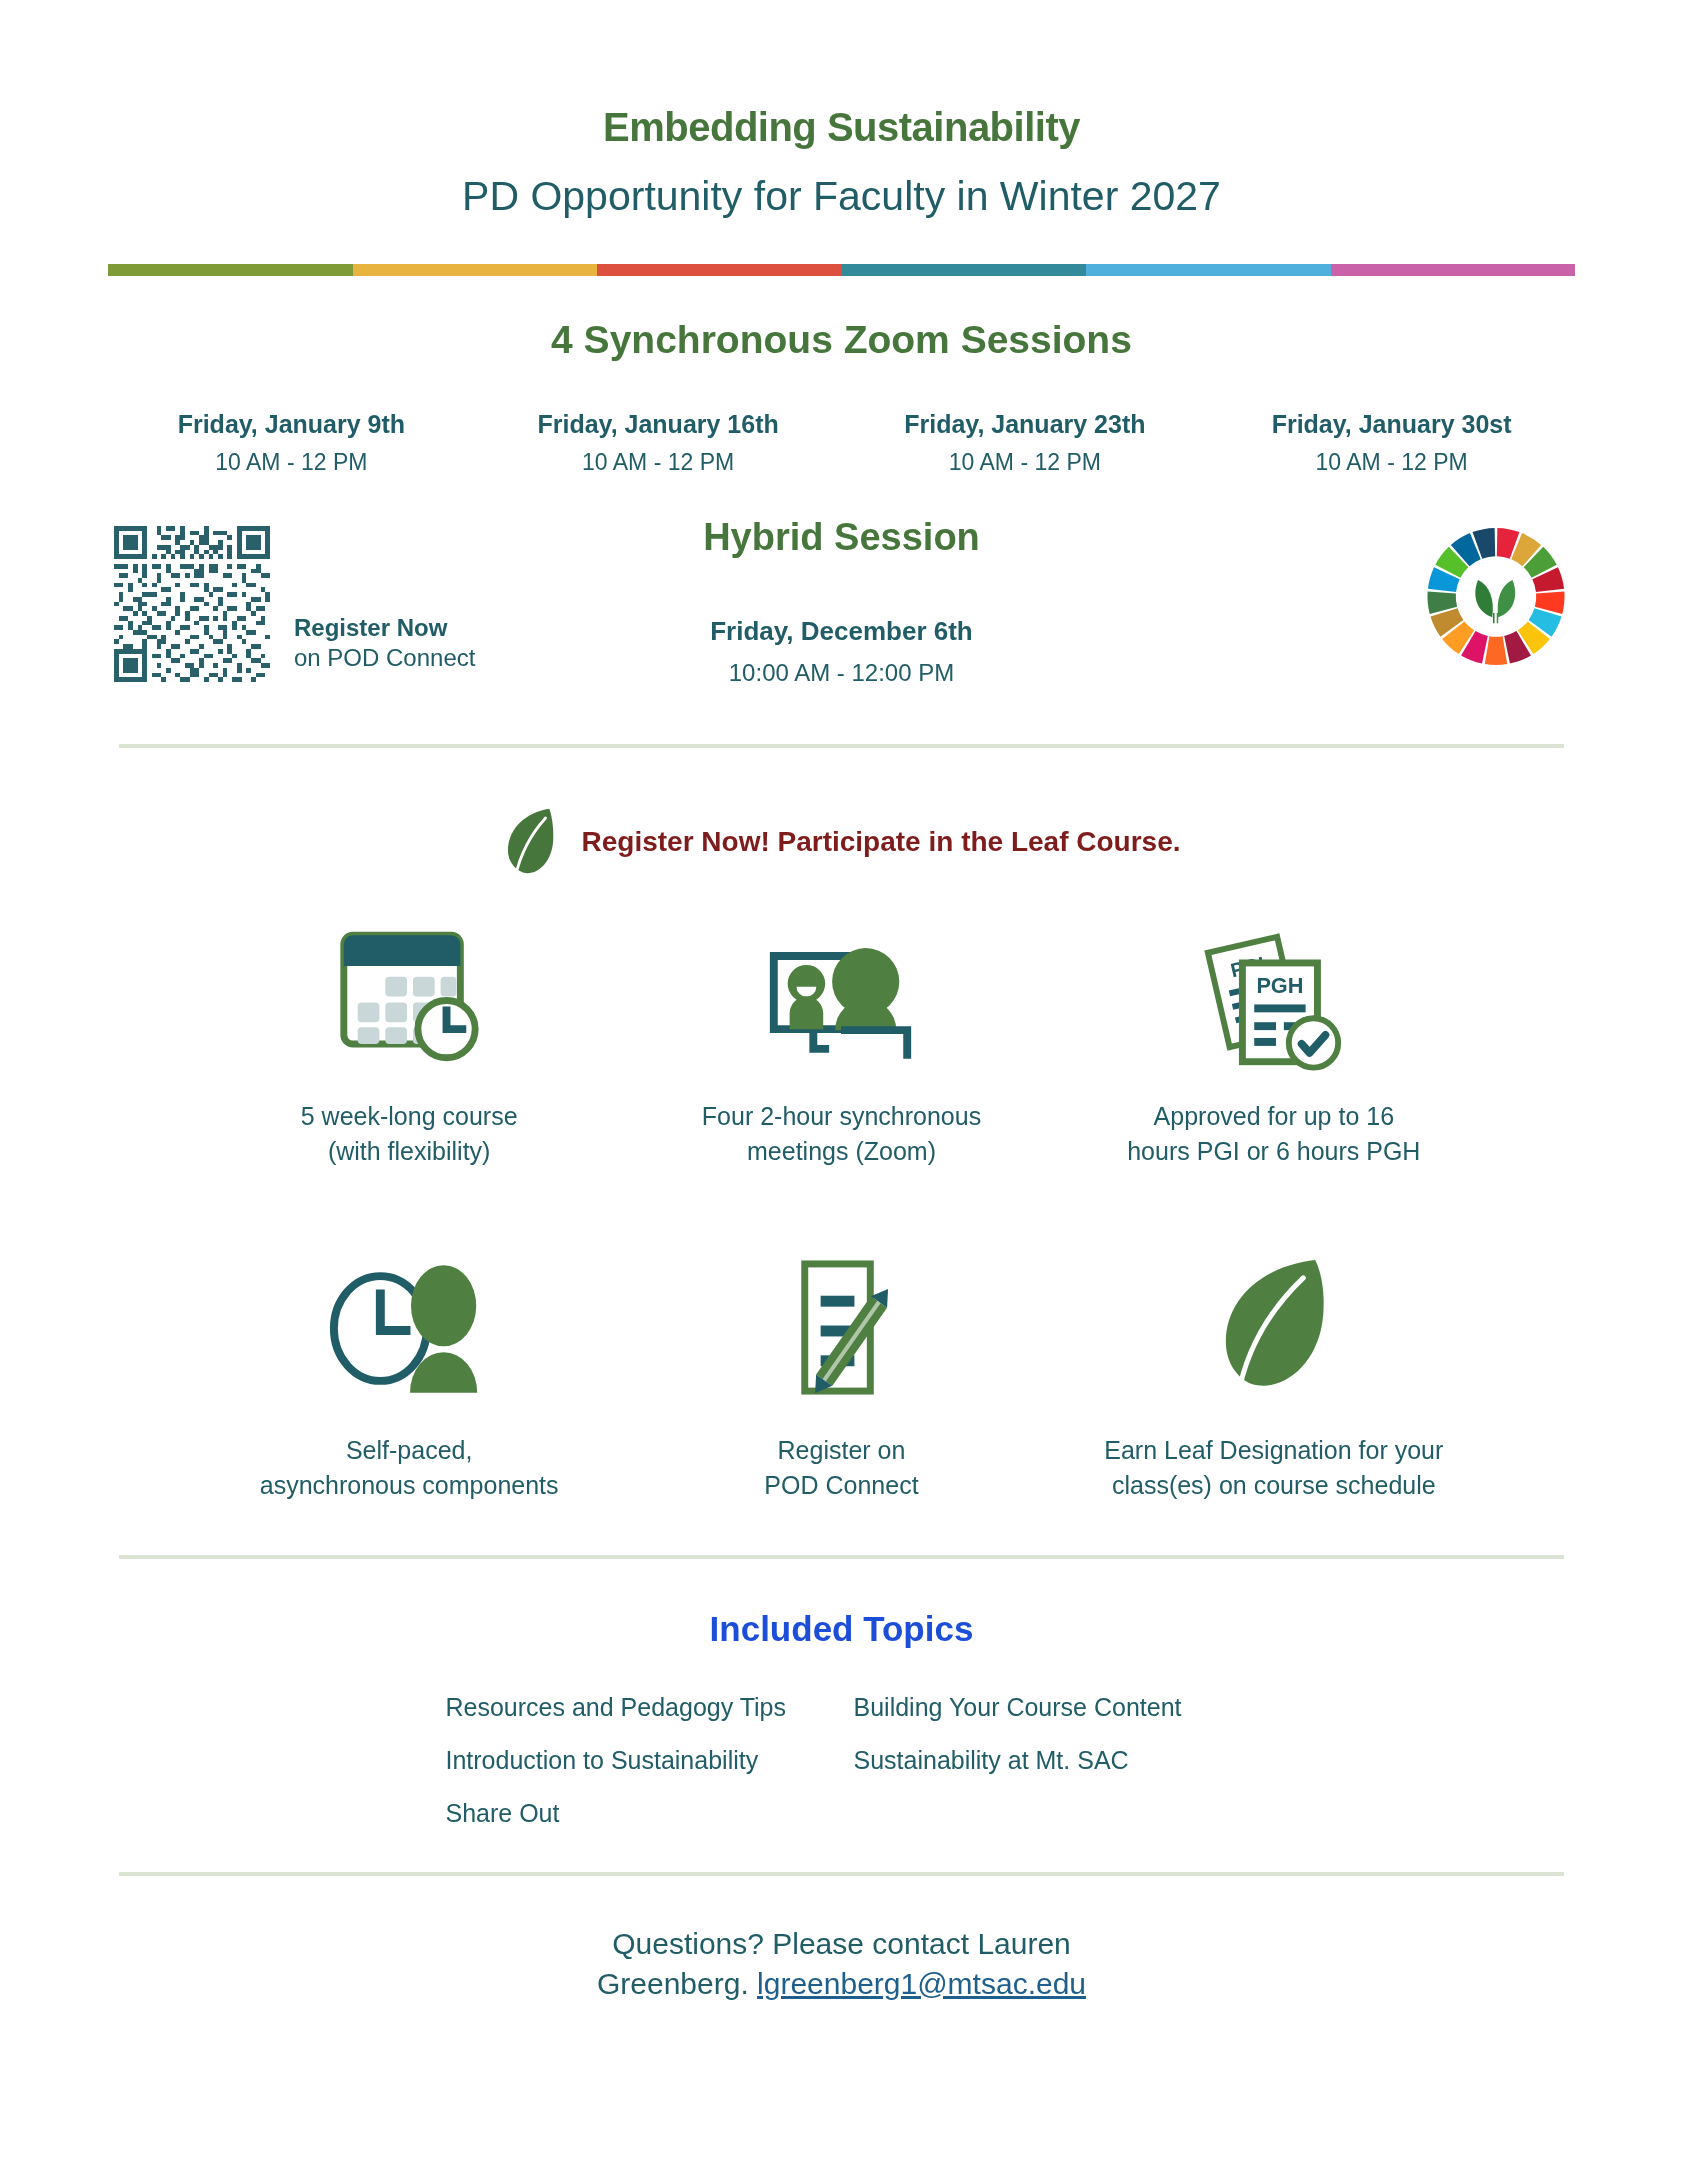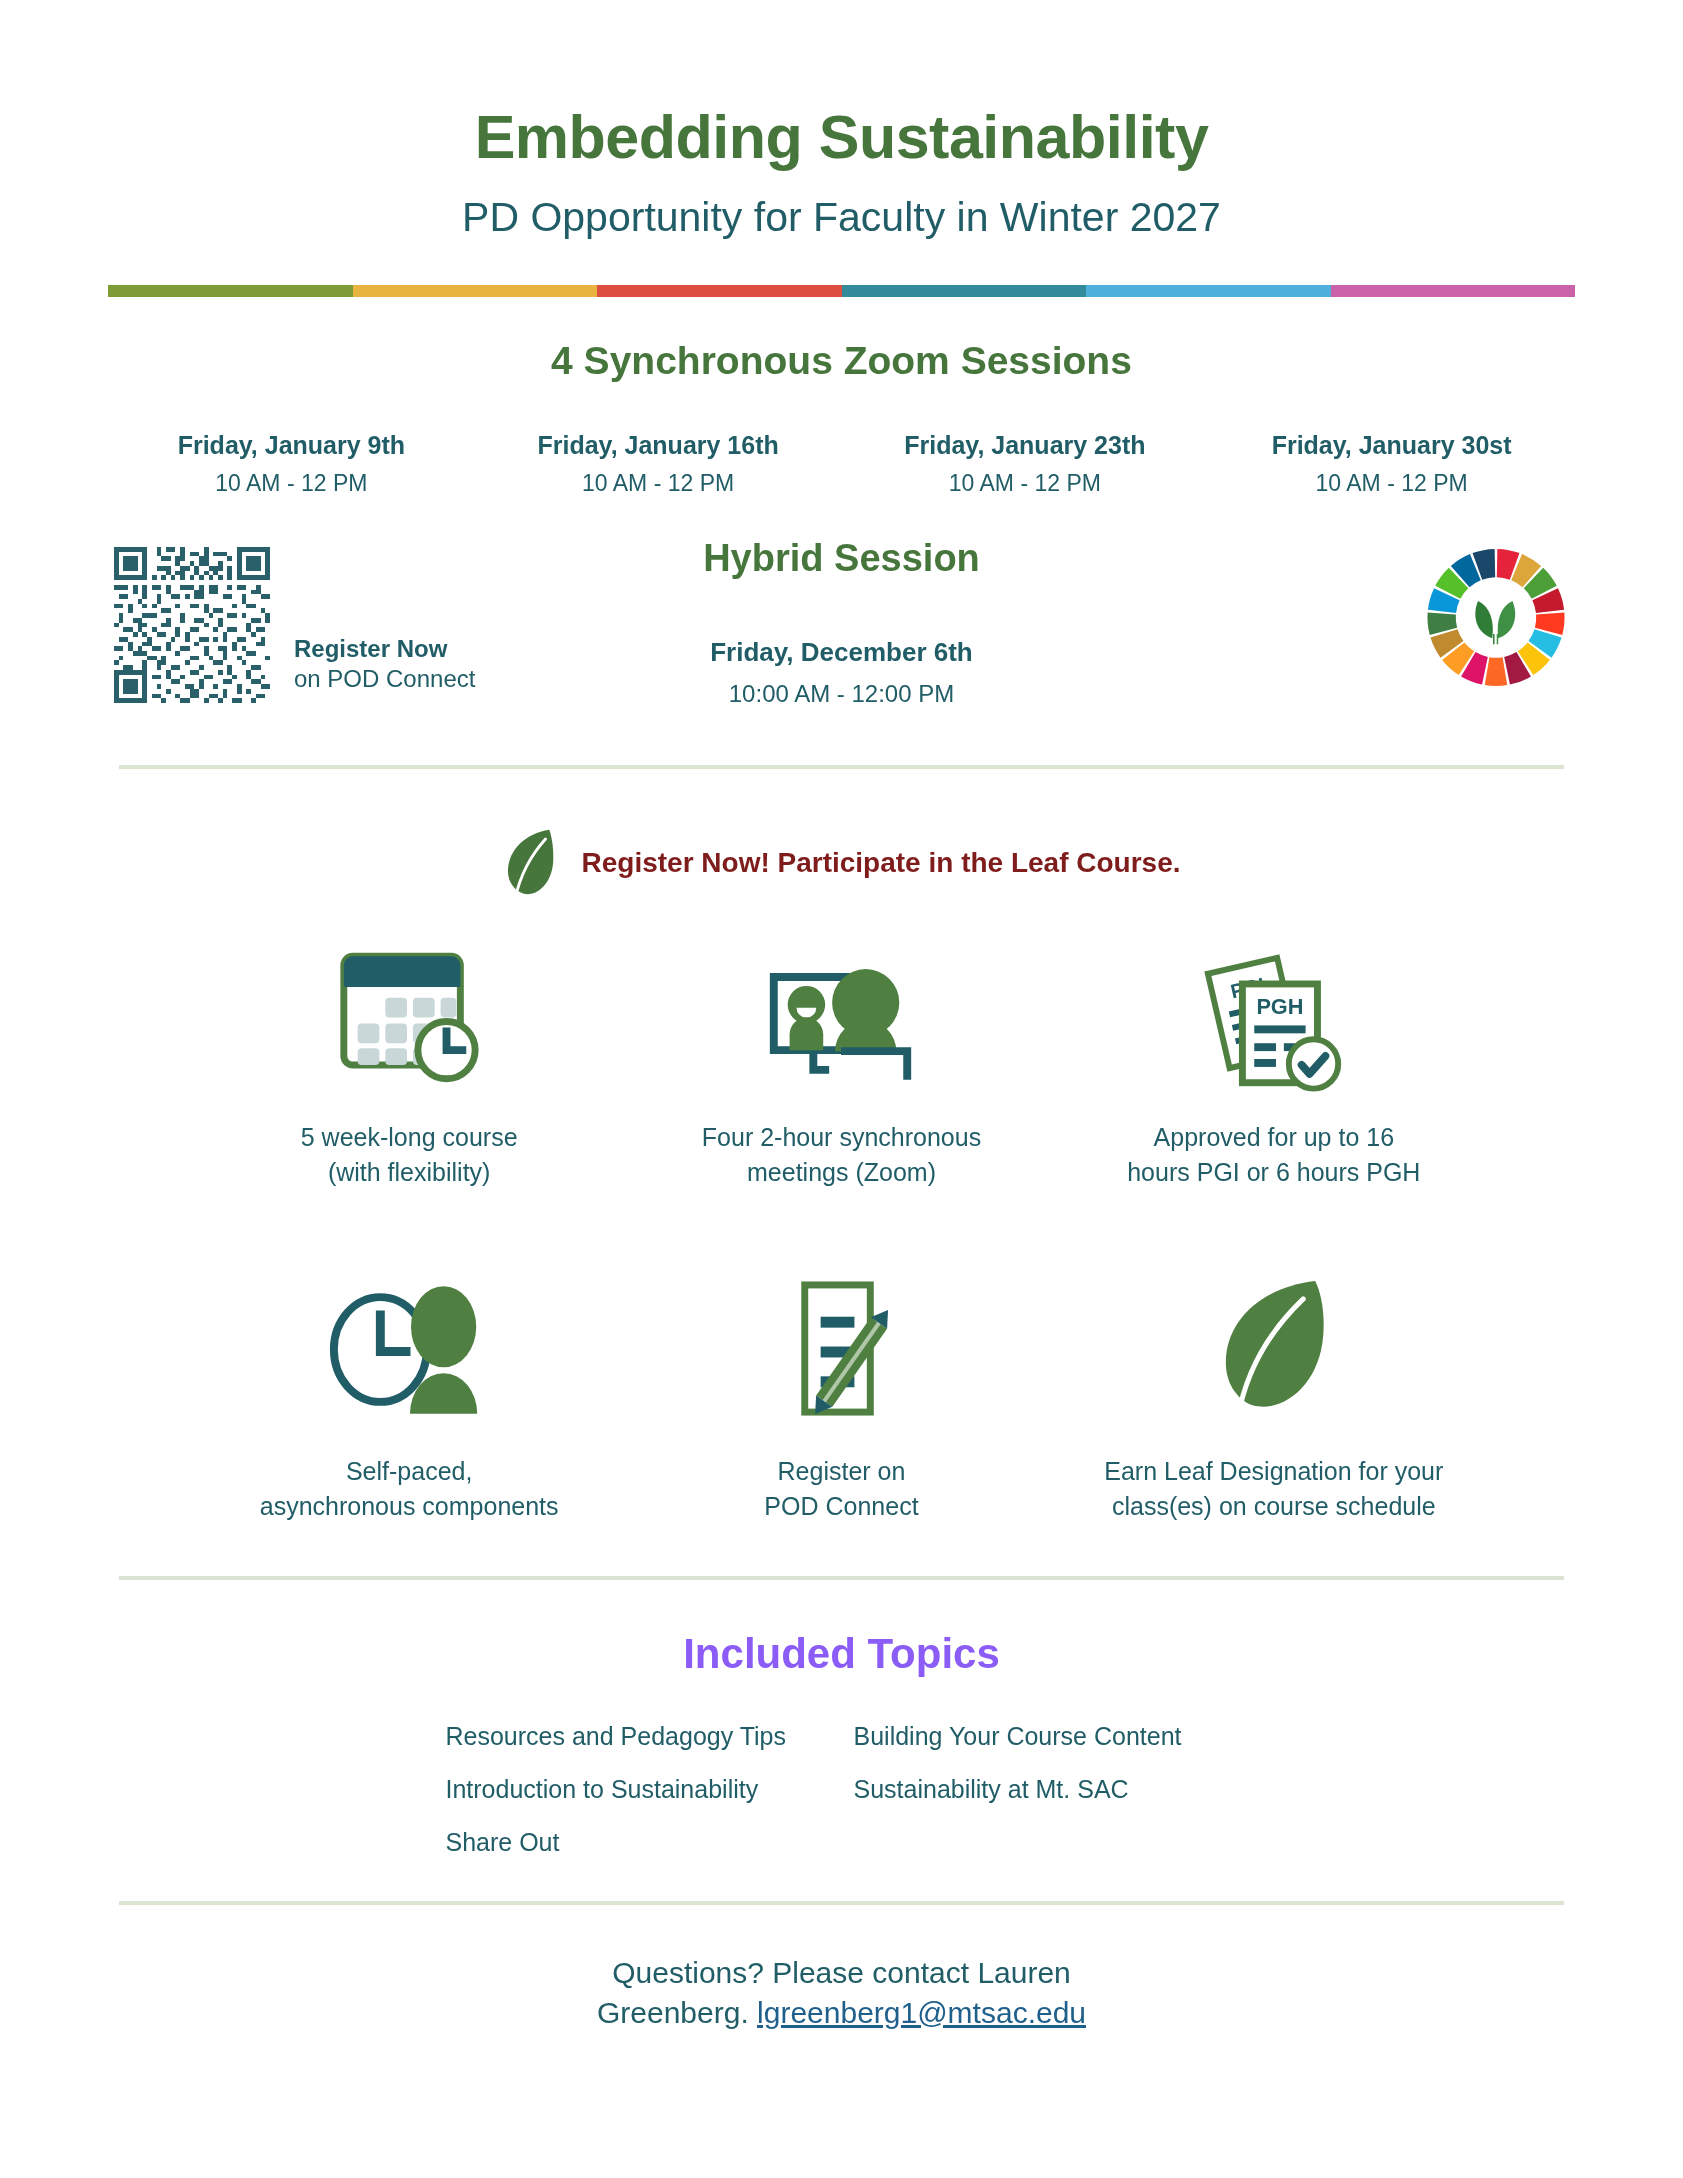--- a/index.html
+++ b/index.html
@@ -23,21 +23,21 @@
   .header {
     padding-top: 107px;
     text-align: center;
   }
   .title-line {
     color: #47763c;
     font-weight: bold;
     letter-spacing: -0.5px;
     line-height: 1.0;
   }
-  .title-1 { font-size: 61px; }
+  .title-1 { font-size: 40px; }
   .title-2 { font-size: 67px; margin-top: 6px; }
   .subtitle {
     margin-top: 26px;
     color: #215d67;
     font-size: 41px;
     font-weight: normal;
   }
 
   
   .color-bar {
@@ -184,22 +184,22 @@
   .feat-cap {
     margin-top: 26px;
     color: #215d67;
     font-size: 25px;
     line-height: 1.38;
   }
 
   
   .topics-title {
     text-align: center;
-    color: #8b5cf6;
-    font-size: 42px;
+    color: #1d4ed8;
+    font-size: 35px;
     font-weight: bold;
     margin-top: 50px;
   }
   .topics-grid {
     width: 792px;
     margin: 44px auto 0 auto;
     display: grid;
     grid-template-columns: 1fr 1fr;
     column-gap: 20px;
     row-gap: 22px;

